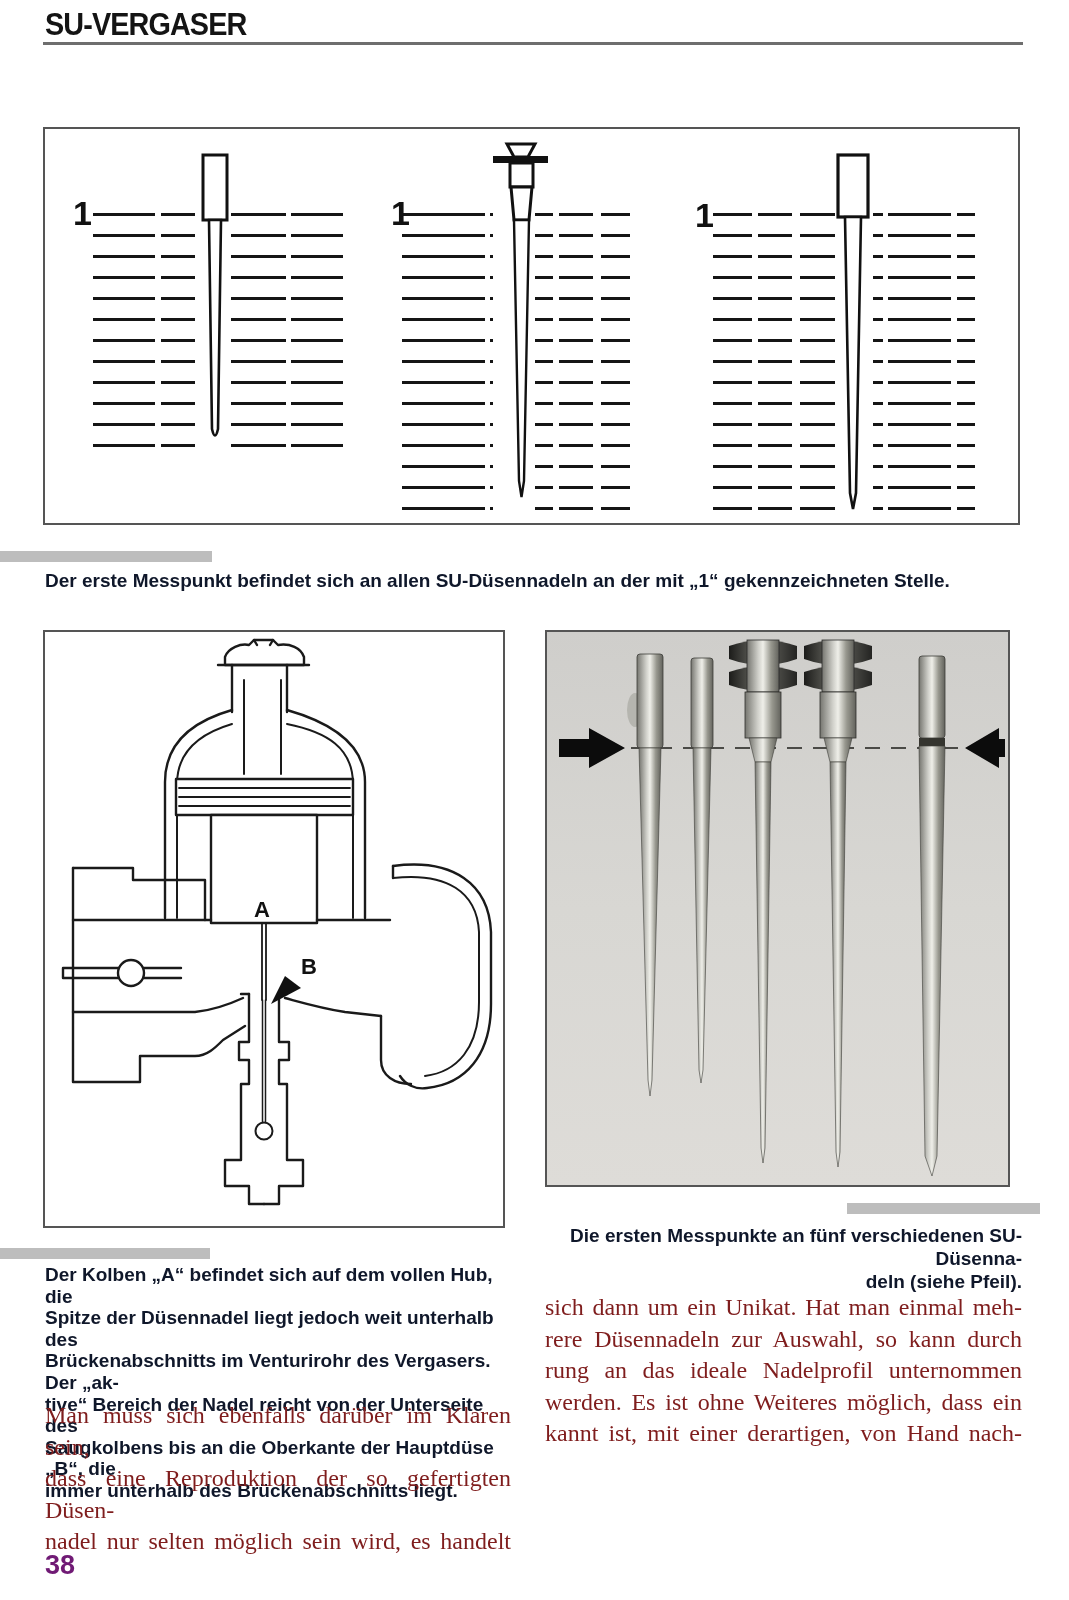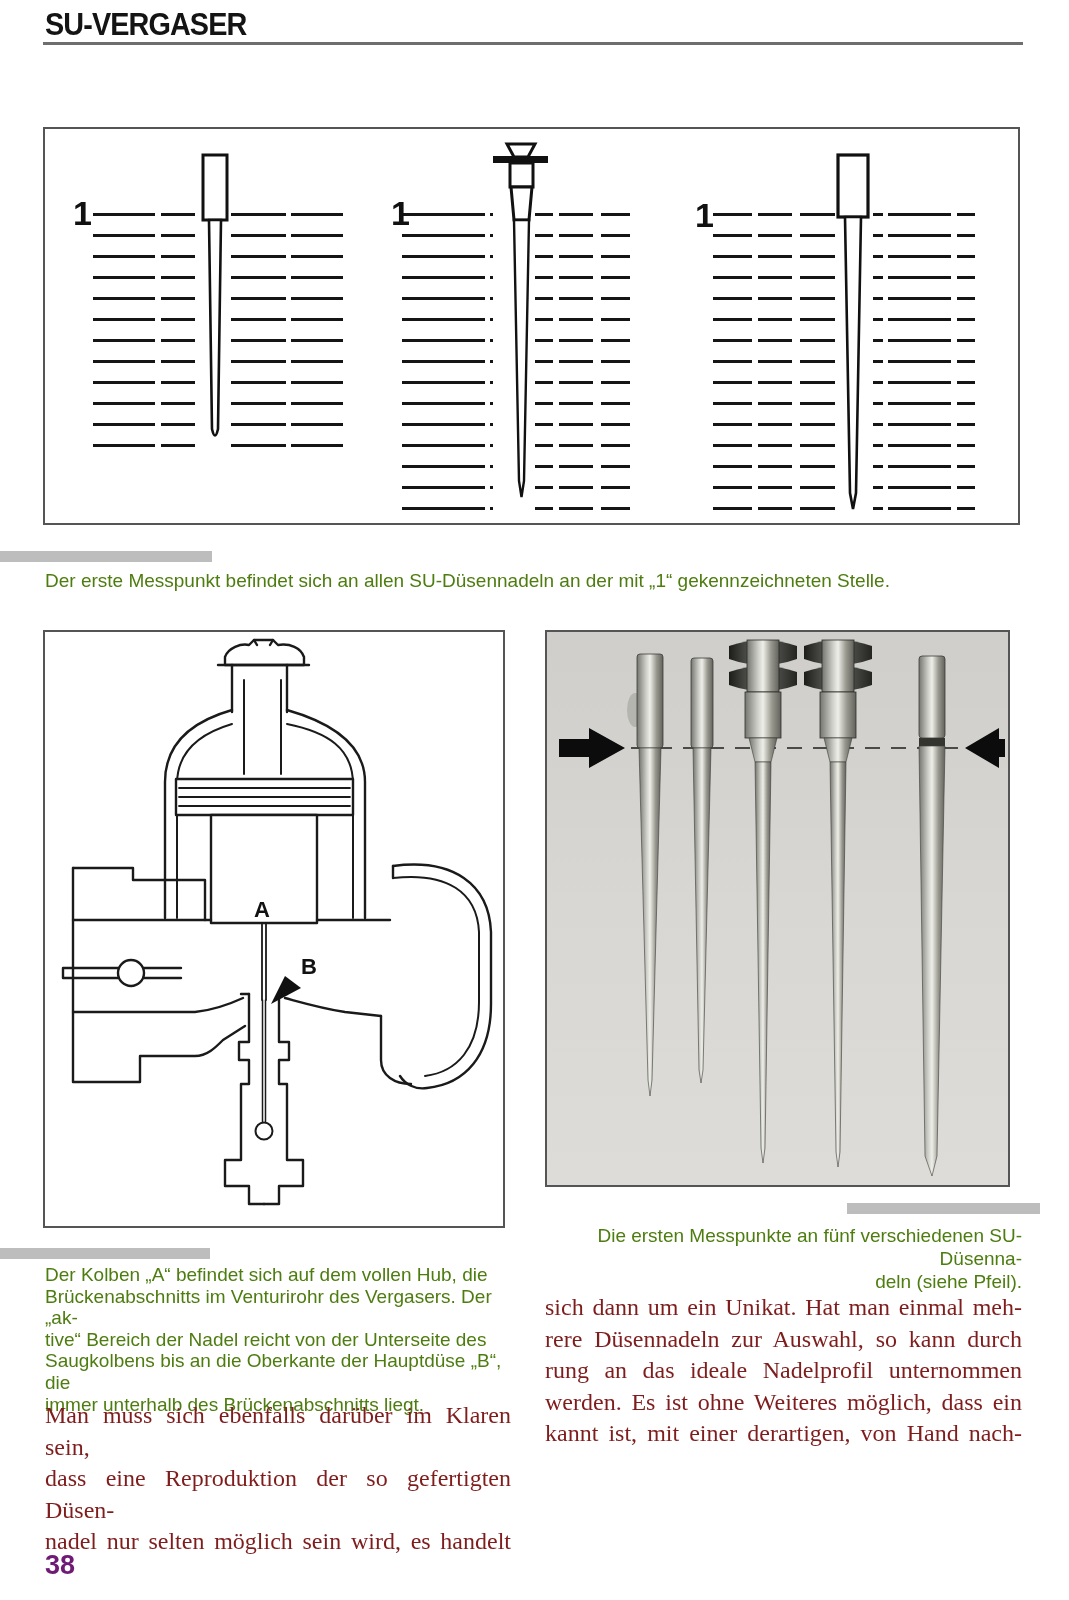--- a/index.html
+++ b/index.html
@@ -14,21 +14,21 @@
   }
   .header-rule{left:43px;top:42px;width:980px;height:3px;background:#6e6e6e;}
   .figure-box{border:2px solid #555;background:#fff;box-sizing:border-box;}
   .fig-top{left:43px;top:127px;width:977px;height:398px;}
   .fig-carb{left:43px;top:630px;width:462px;height:598px;}
   .fig-photo{left:545px;top:630px;width:465px;height:557px;border:2px solid #555;box-sizing:border-box;}
   .gray-bar{background:#bdbdbd;height:11px;}
   .bar-top{left:0;top:551px;width:212px;}
   .bar-right{left:847px;top:1203px;width:193px;}
   .bar-left2{left:0;top:1248px;width:210px;}
-  .bold-caption{font-size:19px;line-height:21.6px;font-weight:400;color:#4d7c0f;}
+  .bold-caption{font-size:19px;line-height:21.6px;font-weight:700;color:#0f172a;}
   .cap-top{left:45px;top:570px;width:975px;}
   .cap-carb{left:45px;top:1264px;width:472px;}
   .cap-photo{left:545px;top:1224px;width:477px;text-align:right;line-height:23px;}
   .serif{font-family:"Liberation Serif","DejaVu Serif",serif;font-size:24px;line-height:31.6px;color:#7f1d1d;}
   .para-left{left:45px;top:1400px;width:466px;}
   .para-right{left:545px;top:1292px;width:477px;}
   .jline{text-align:justify;text-align-last:justify;}
   .page-num{left:45px;top:1550px;font-size:27px;font-weight:700;color:#701a75;}
   svg text{font-family:"Liberation Sans","DejaVu Sans",sans-serif;}
 </style>
@@ -199,20 +199,21 @@
 
 <div class="abs bold-caption cap-photo">
   <div>Die ersten Messpunkte an fünf verschiedenen SU-Düsenna-</div>
   <div>deln (siehe Pfeil).</div>
 </div>
 
 <div class="abs gray-bar bar-left2"></div>
 
 <div class="abs bold-caption cap-carb">
   <div>Der Kolben „A“ befindet sich auf dem vollen Hub, die</div>
+  <div>Spitze der Düsennadel liegt jedoch weit unterhalb des</div>
   <div>Brückenabschnitts im Venturirohr des Vergasers. Der „ak-</div>
   <div>tive“ Bereich der Nadel reicht von der Unterseite des</div>
   <div>Saugkolbens bis an die Oberkante der Hauptdüse „B“, die</div>
   <div>immer unterhalb des Brückenabschnitts liegt.</div>
 </div>
 
 <div class="abs serif para-left">
   <div class="jline">Man muss sich ebenfalls darüber im Klaren sein,</div>
   <div class="jline">dass eine Reproduktion der so gefertigten Düsen-</div>
   <div class="jline">nadel nur selten möglich sein wird, es handelt</div>

